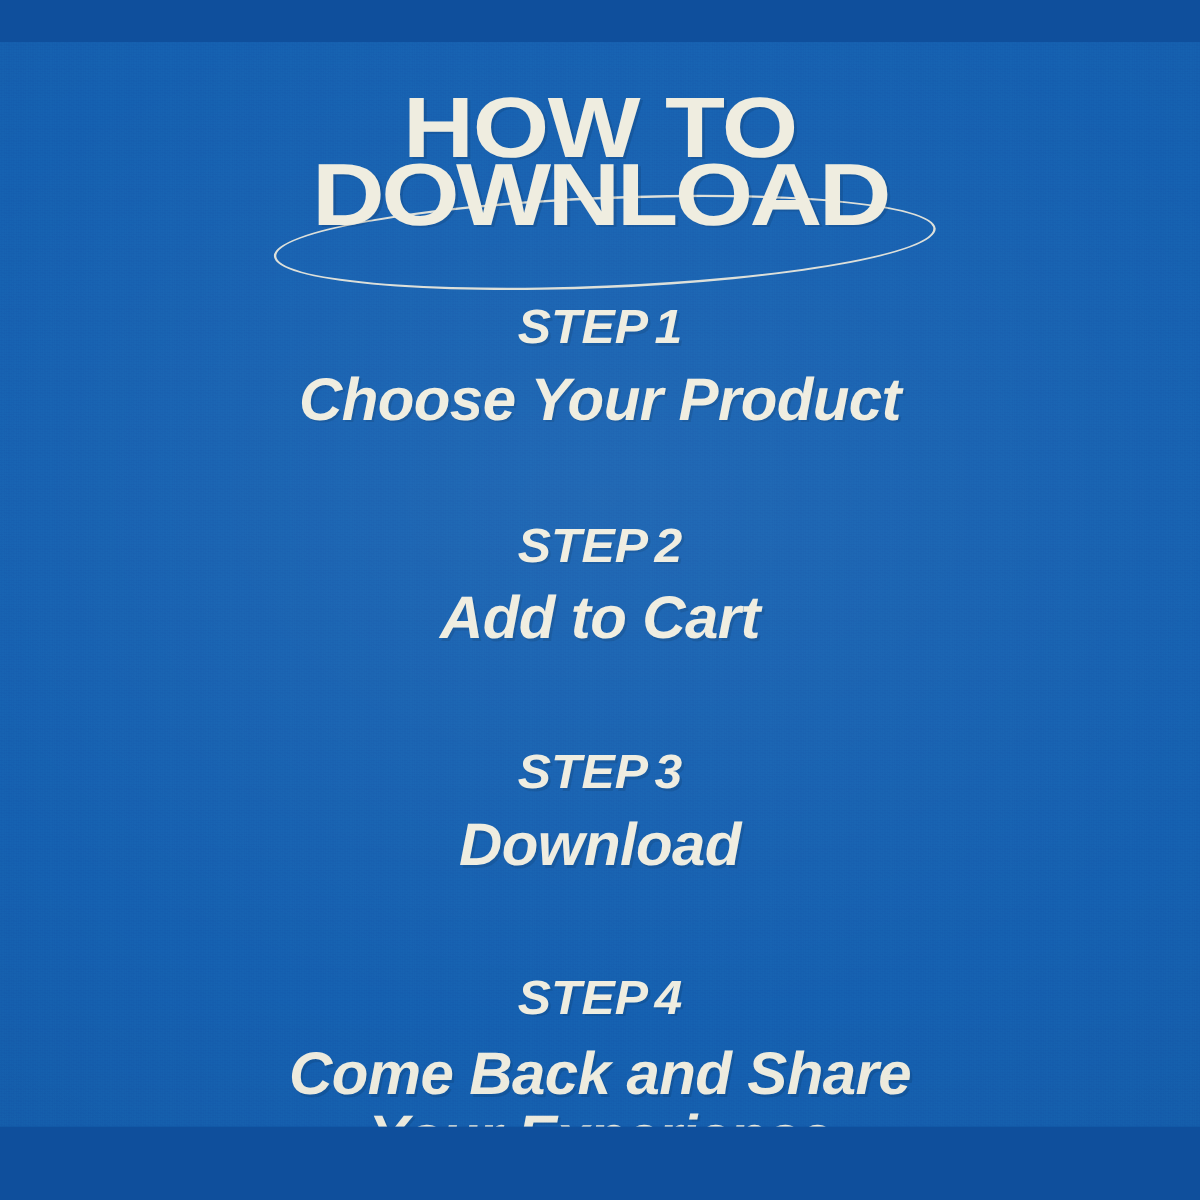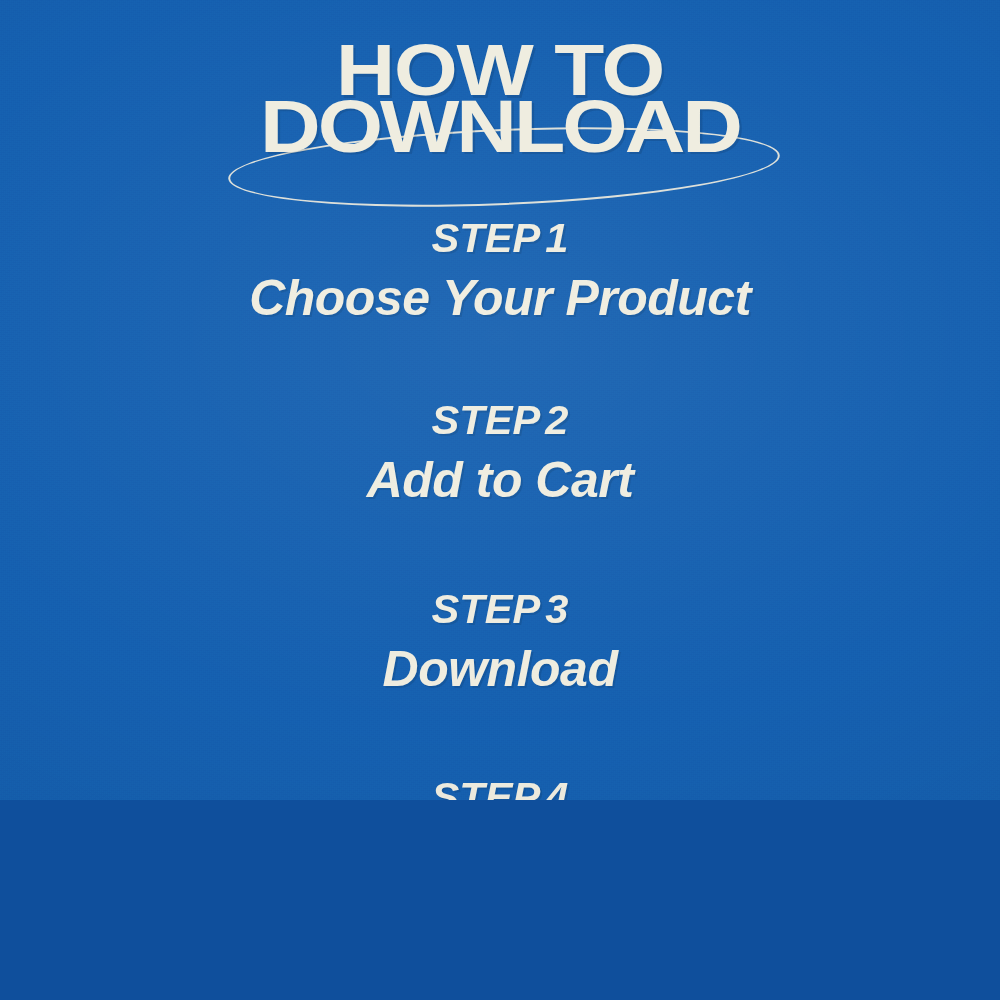--- a/index.html
+++ b/index.html
@@ -4,24 +4,25 @@
 <style>
   html, body {
     margin: 0;
     padding: 0;
     background: #0f4f9c;
   }
 
   #poster {
     position: relative;
     width: 1000px;
-    height: 800px;
+    height: 904px;
     overflow: hidden;
     background-color: #1560b0;
     font-family: "Liberation Sans", sans-serif;
+    margin-top: 35px;
     -webkit-font-smoothing: antialiased;
   }
 
   
   #grain {
     position: absolute;
     inset: 0;
     pointer-events: none;
     opacity: .30;
     background-image:

